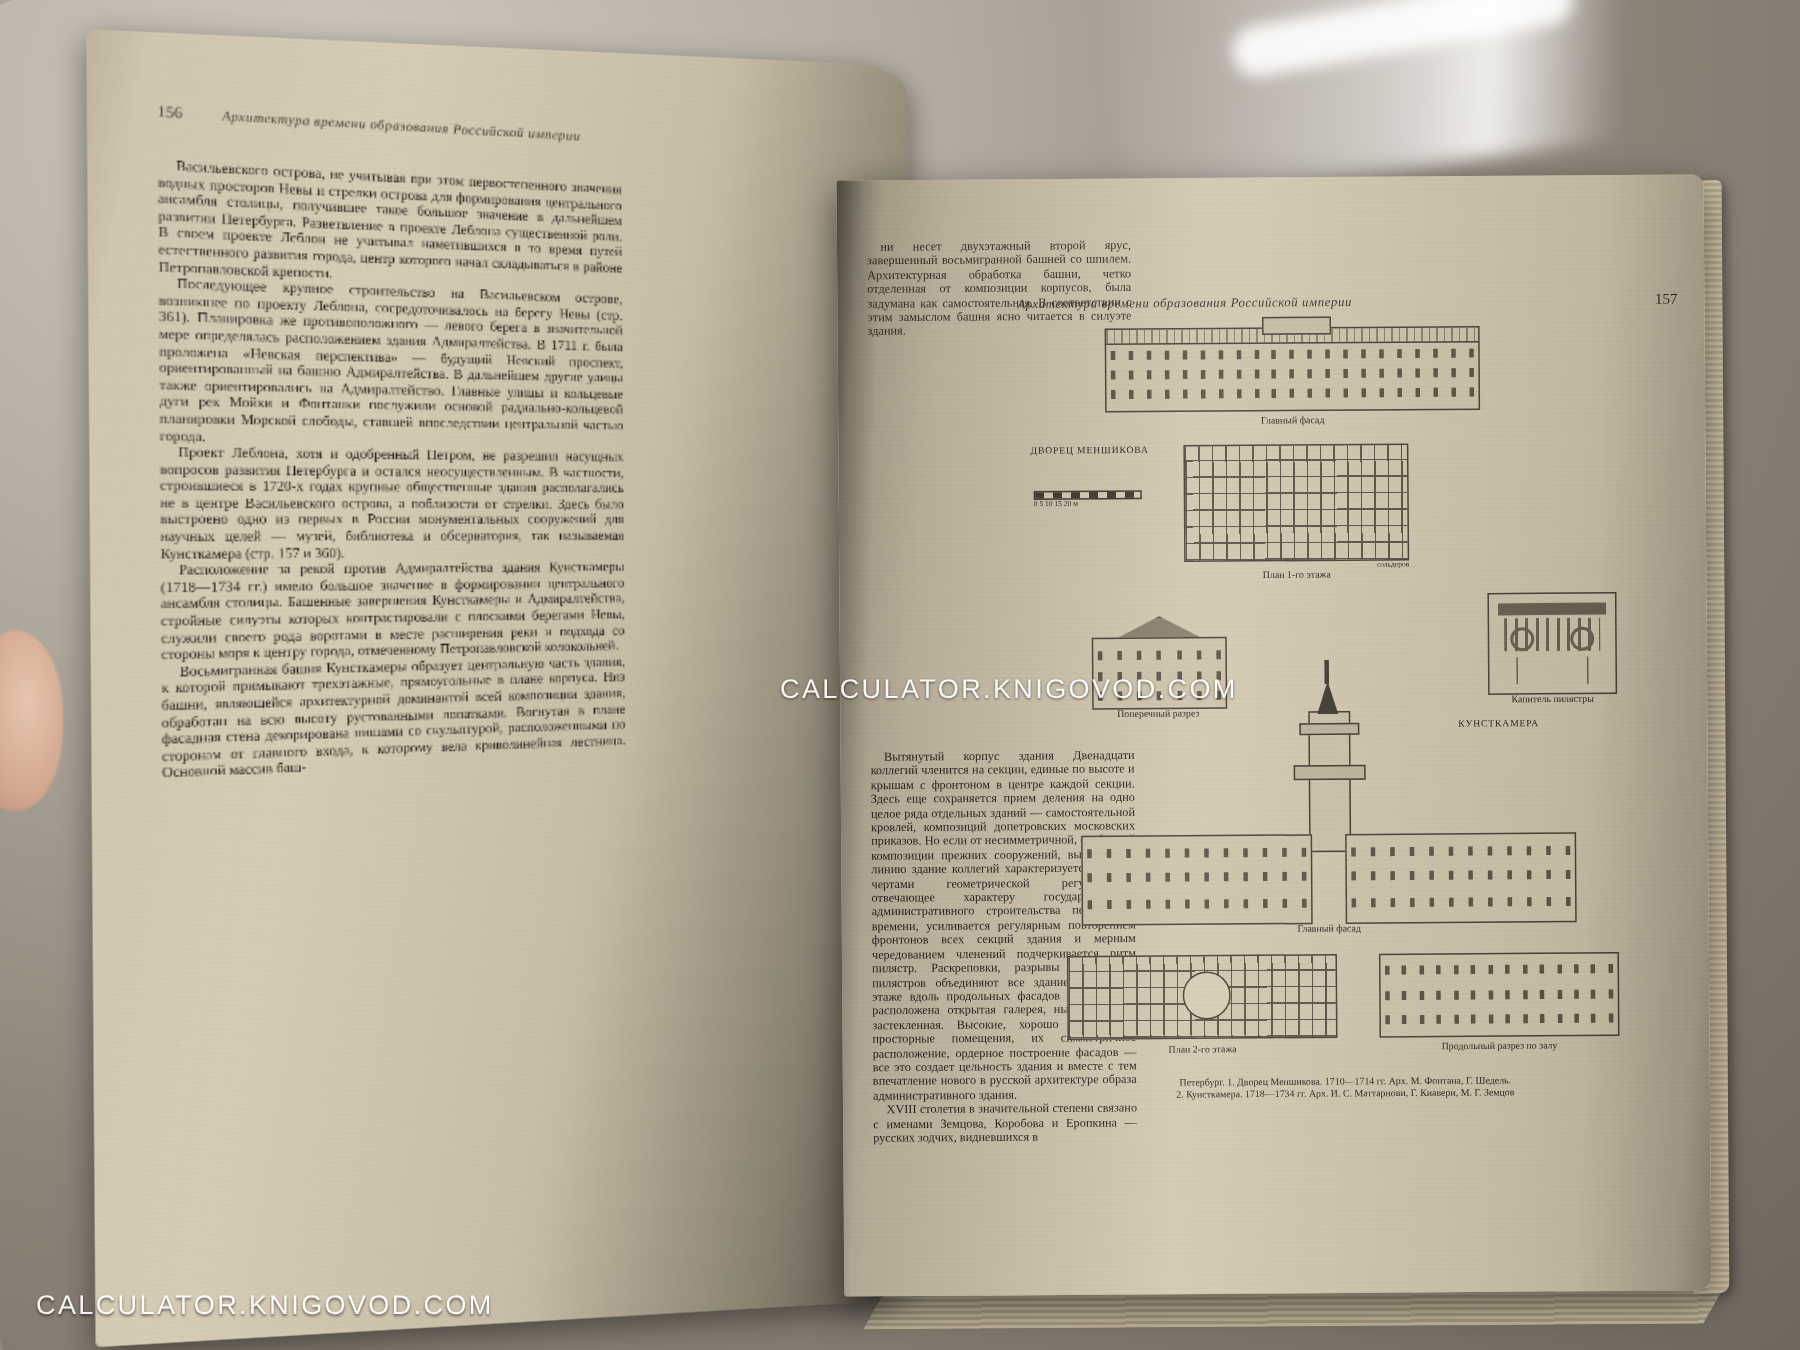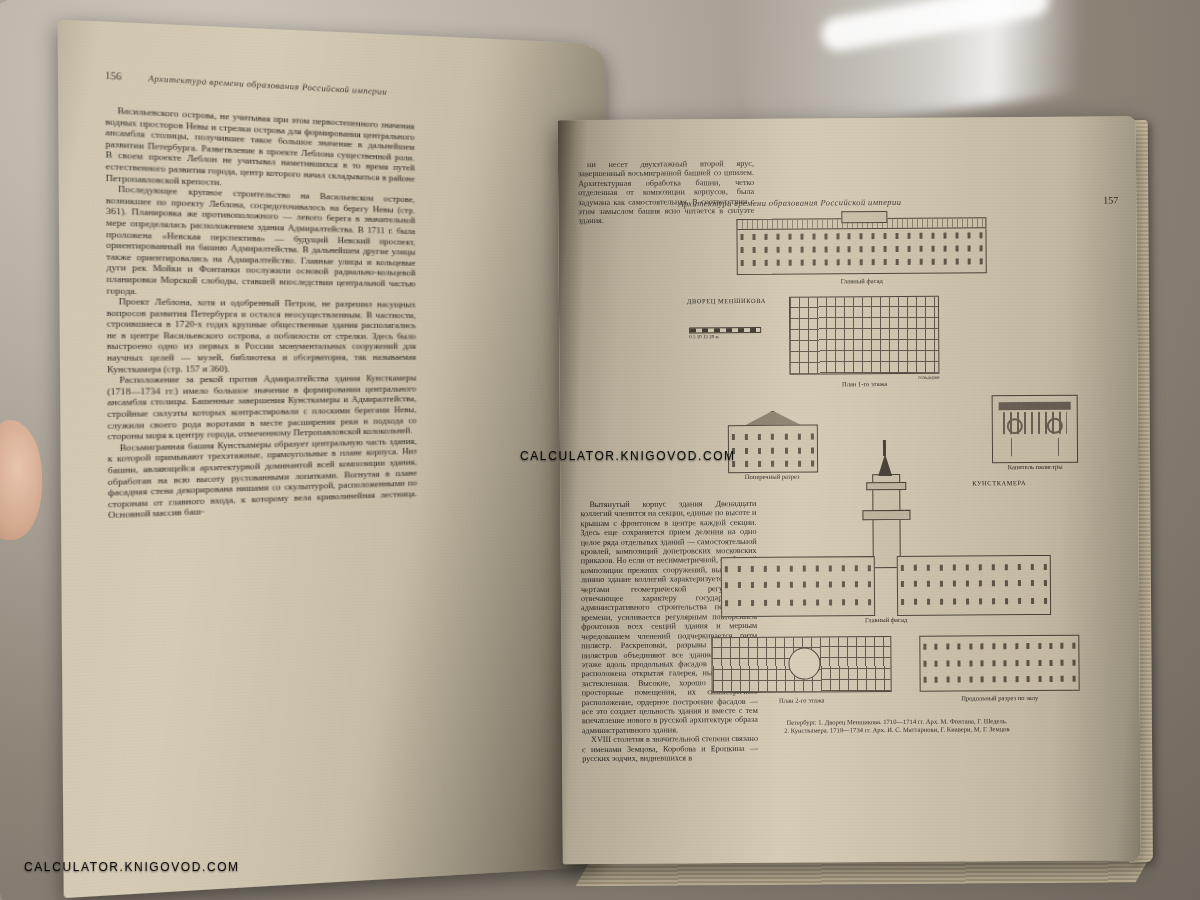--- a/index.html
+++ b/index.html
@@ -157,22 +157,22 @@
   }
   .planbox{
     border:1px solid #4a4238;background:#d2c7b0;
     background-image:
       repeating-linear-gradient(90deg,#5d5446 0 1px,rgba(0,0,0,0) 1px 9px),
       repeating-linear-gradient(0deg,#5d5446 0 1px,rgba(0,0,0,0) 1px 11px);
   }
 
   
   .wm{
-    position:absolute;color:#000000;font-family:"Liberation Sans",sans-serif;
-    letter-spacing:1.6px;font-size:12px;text-shadow:0 1px 2px rgba(0,0,0,.6);
+    position:absolute;color:#ffffff;font-family:"Liberation Sans",sans-serif;
+    letter-spacing:1.6px;font-size:18px;text-shadow:0 1px 2px rgba(0,0,0,.6);
     opacity:.92;
   }
   #wm1{left:520px;top:449px;}
   #wm2{left:24px;top:860px;}
 </style>
 </head>
 <body>
 
 <div id="desk"></div>
 <div id="glare"></div>

